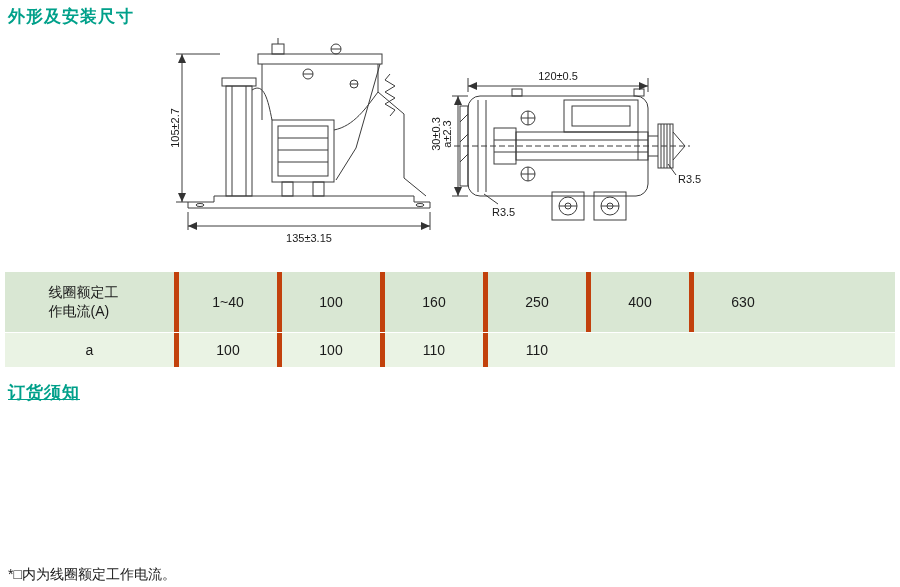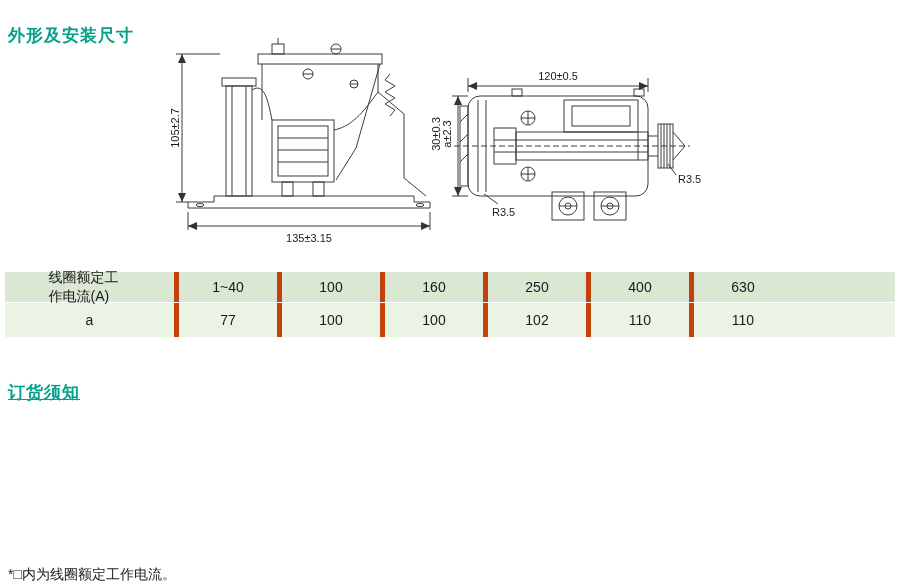--- a/index.html
+++ b/index.html
@@ -7,29 +7,29 @@
   body {
     font-family:"Liberation Sans","DejaVu Sans",sans-serif;
     background:#ffffff; color:#1a1a1a;
   }
   #page { position:relative; width:900px; height:587px; background:#fff; overflow:hidden; }
 
   .sec-title {
     position:absolute; left:8px; font-size:17px; font-weight:bold;
     color:var(--accent,#00a08a); letter-spacing:1px;
   }
-  #title-dims  { top:5px;margin-top:19px; }
+  #title-dims  { top:5px; }
   #title-order { top:381px;text-decoration:underline; }
 
   #drawings { position:absolute; left:168px; top:30px; width:545px; height:228px; }
   #drawings text { font-size:11px; }
 
   .dim-table { position:absolute; left:5px; top:272px; width:890px; font-size:14px; }
   .trow { display:flex; }
-  .thead { background:var(--thead-bg,#d9e7d3); height:30px; }
+  .thead { background:var(--thead-bg,#d9e7d3); height:60px; }
   .tdata { background:var(--trow-bg,#eaf3e4); height:34px; margin-top:1px; }
   .tcell {
     flex:0 0 103px; display:flex; align-items:center; justify-content:center;
     border-left:5px solid #c2410c;
   }
   .tcell.first { flex:0 0 169px; border-left:none; }
   .wrapcell { display:block; width:82px; text-align:left; line-height:1.35; }
 
   .ordering { position:absolute; left:8px; top:424px; font-size:14px; line-height:26px; }
   .oline { white-space:nowrap; }
@@ -172,24 +172,22 @@
       </div>
       <div class="tcell">1~40</div>
       <div class="tcell">100</div>
       <div class="tcell">160</div>
       <div class="tcell">250</div>
       <div class="tcell">400</div>
       <div class="tcell">630</div>
     </div>
     <div class="trow tdata">
       <div class="tcell first">a</div>
-      <div class="tcell">77</div>
       <div class="tcell">100</div>
       <div class="tcell">100</div>
-      <div class="tcell">102</div>
       <div class="tcell">110</div>
       <div class="tcell">110</div>
     </div>
   </div>
 
   <div class="sec-title" id="title-order">订货须知</div>
 
   <div class="note">*□内为线圈额定工作电流。</div>
 
 </div>

